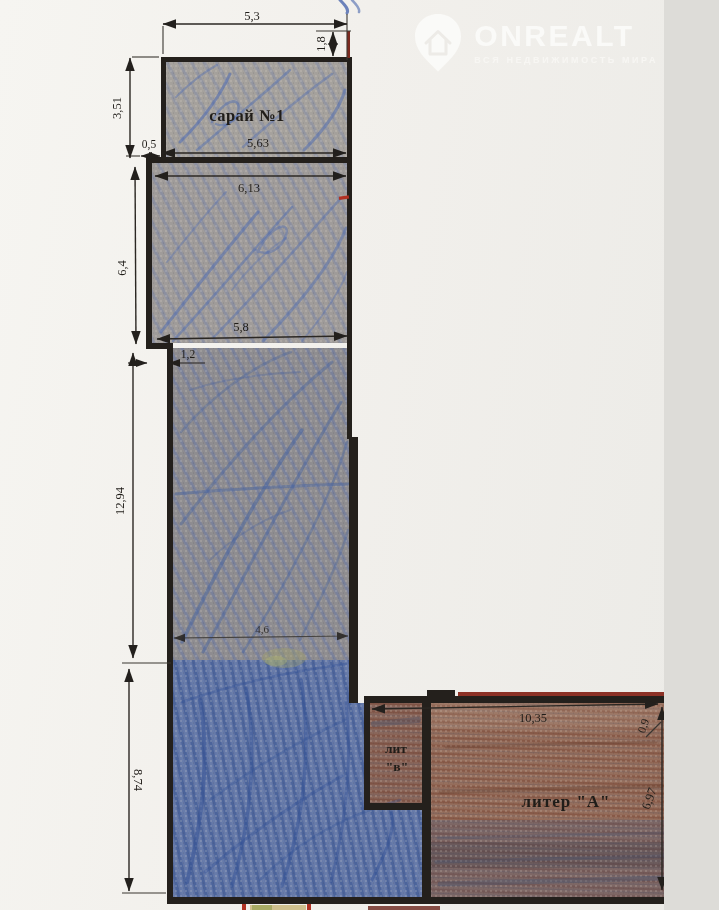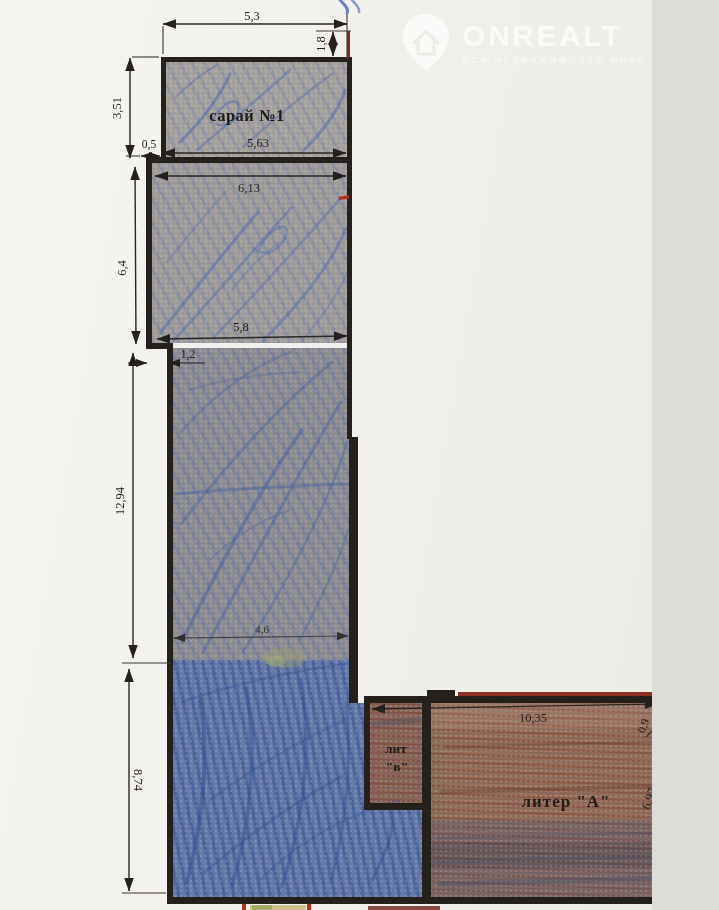--- a/index.html
+++ b/index.html
@@ -1,19 +1,20 @@
 <!DOCTYPE html>
 <html><head>
 <meta charset="utf-8">
 <style>
   html,body{margin:0;padding:0;background:#dddcd8;}
   .stage{
     position:relative;width:652px;height:910px;overflow:hidden;
     background:linear-gradient(100deg,#f6f5f1 0%,#f2f0ec 45%,#ecebe7 100%);
     font-family:"Liberation Serif","DejaVu Serif",serif;
+    padding-left:12px;
   }
   .plan-svg{position:absolute;left:0;top:0;}
   .watermark{
     position:absolute;top:12px;right:6px;display:flex;align-items:center;gap:11px;
     font-family:"Liberation Sans","DejaVu Sans",sans-serif;opacity:.95;pointer-events:none;
   }
   .wm-brand{font-size:30px;font-weight:700;letter-spacing:2.5px;color:#fbfbf9;line-height:1;}
   .wm-tagline{font-size:9px;font-weight:600;letter-spacing:2.6px;color:#f8f7f4;margin-top:4px;white-space:nowrap;}
   svg text{font-family:"Liberation Serif","DejaVu Serif",serif;fill:#201d19;}
   svg .dim-t{font-size:12.5px;}

